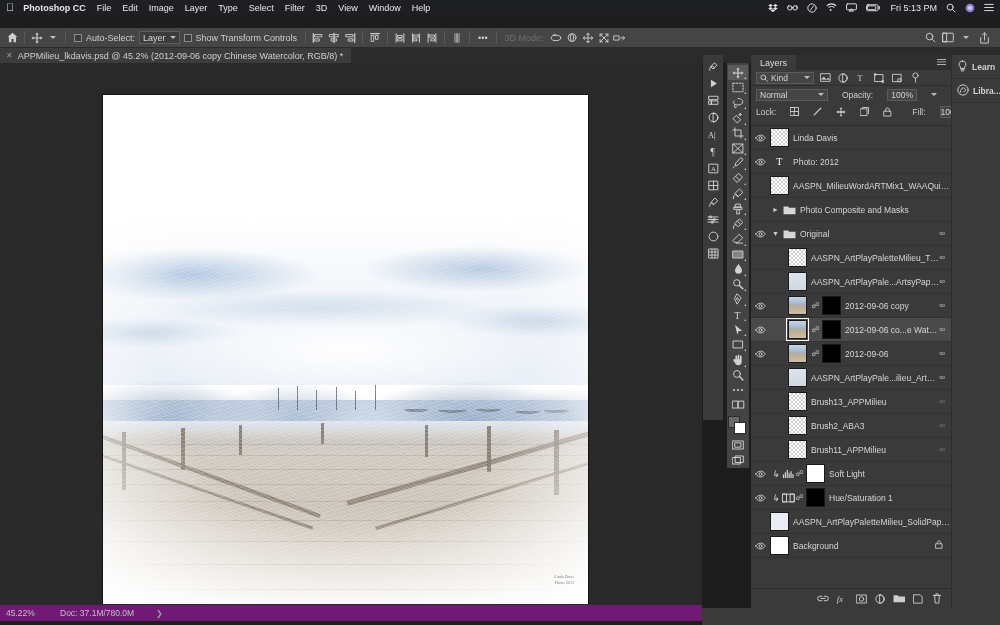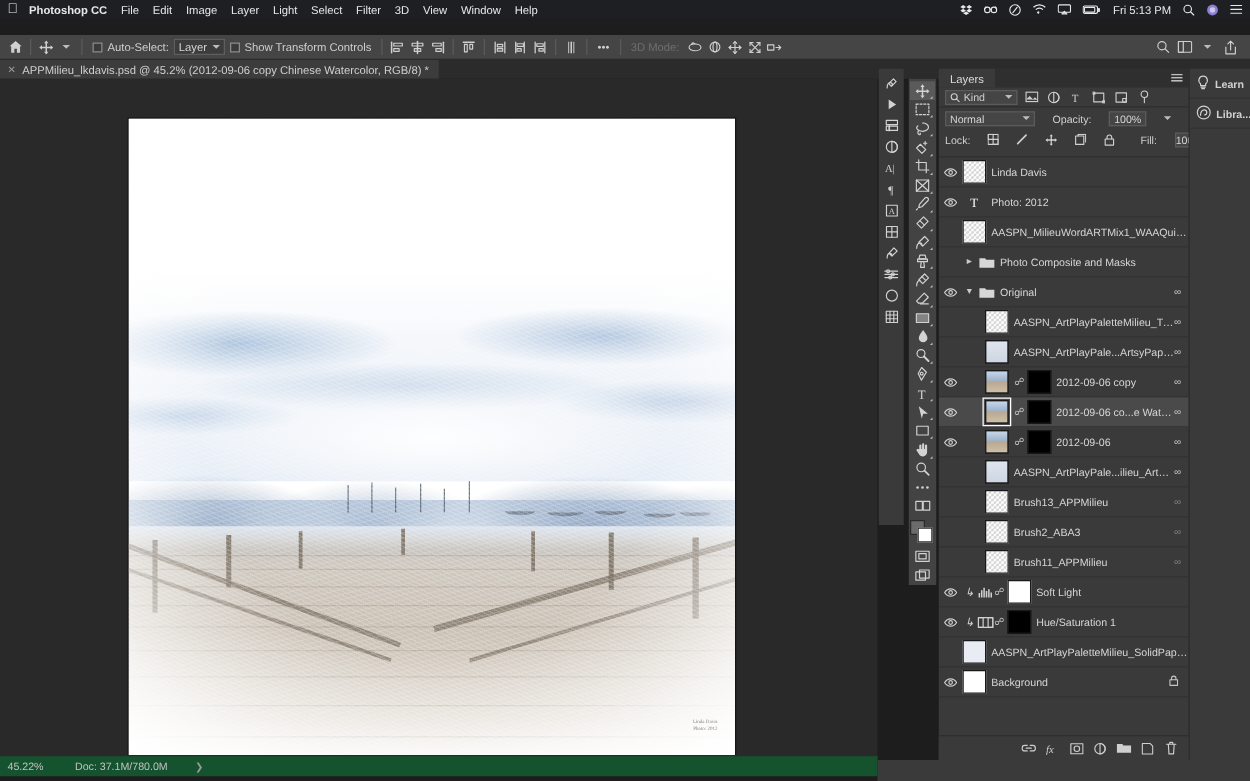--- a/index.html
+++ b/index.html
@@ -124,21 +124,21 @@
       repeating-linear-gradient(27deg, rgba(255,255,255,.5) 0 1px, rgba(0,0,0,0) 1px 3px),
       repeating-linear-gradient(-14deg, rgba(255,255,255,.4) 0 1px, rgba(0,0,0,0) 1px 4px);
   }
   .sig{
     position:absolute;right:14px;bottom:26px;font-size:4px;color:#6d6a66;
     text-align:right;line-height:1.5;font-family:"Liberation Serif", serif;opacity:.85;
   }
 
   
   .statusbar{
-    position:absolute;top:604px;left:0;width:702px;height:17px;background:#14532d;
+    position:absolute;top:604px;left:0;width:702px;height:17px;background:#701a75;
     display:flex;align-items:center;font-size:8.5px;color:#c2c2c2;
     border-top:1px solid #2a2a2a;
   }
   .statusbar .zoomv{width:60px;padding-left:6px;}
   .statusbar .docv{width:96px;}
   .statusbar .arrow{font-size:8px;color:#9a9a9a;}
 
   
   .toolcolA{
     position:absolute;top:55px;left:703px;width:20px;height:365px;background:#3a3a3a;
@@ -261,21 +261,21 @@
 
 <div class="app">
 
   <div class="macbar">
     <span class="apple"></span>
     <span class="mi bold">Photoshop CC</span>
     <span class="mi">File</span>
     <span class="mi">Edit</span>
     <span class="mi">Image</span>
     <span class="mi">Layer</span>
-    <span class="mi">Light</span>
+    <span class="mi">Type</span>
     <span class="mi">Select</span>
     <span class="mi">Filter</span>
     <span class="mi">3D</span>
     <span class="mi">View</span>
     <span class="mi">Window</span>
     <span class="mi">Help</span>
     <span class="spacer"></span>
 
     <span class="si">
       <svg width="10" height="10" viewBox="0 0 12 12" class="f">

